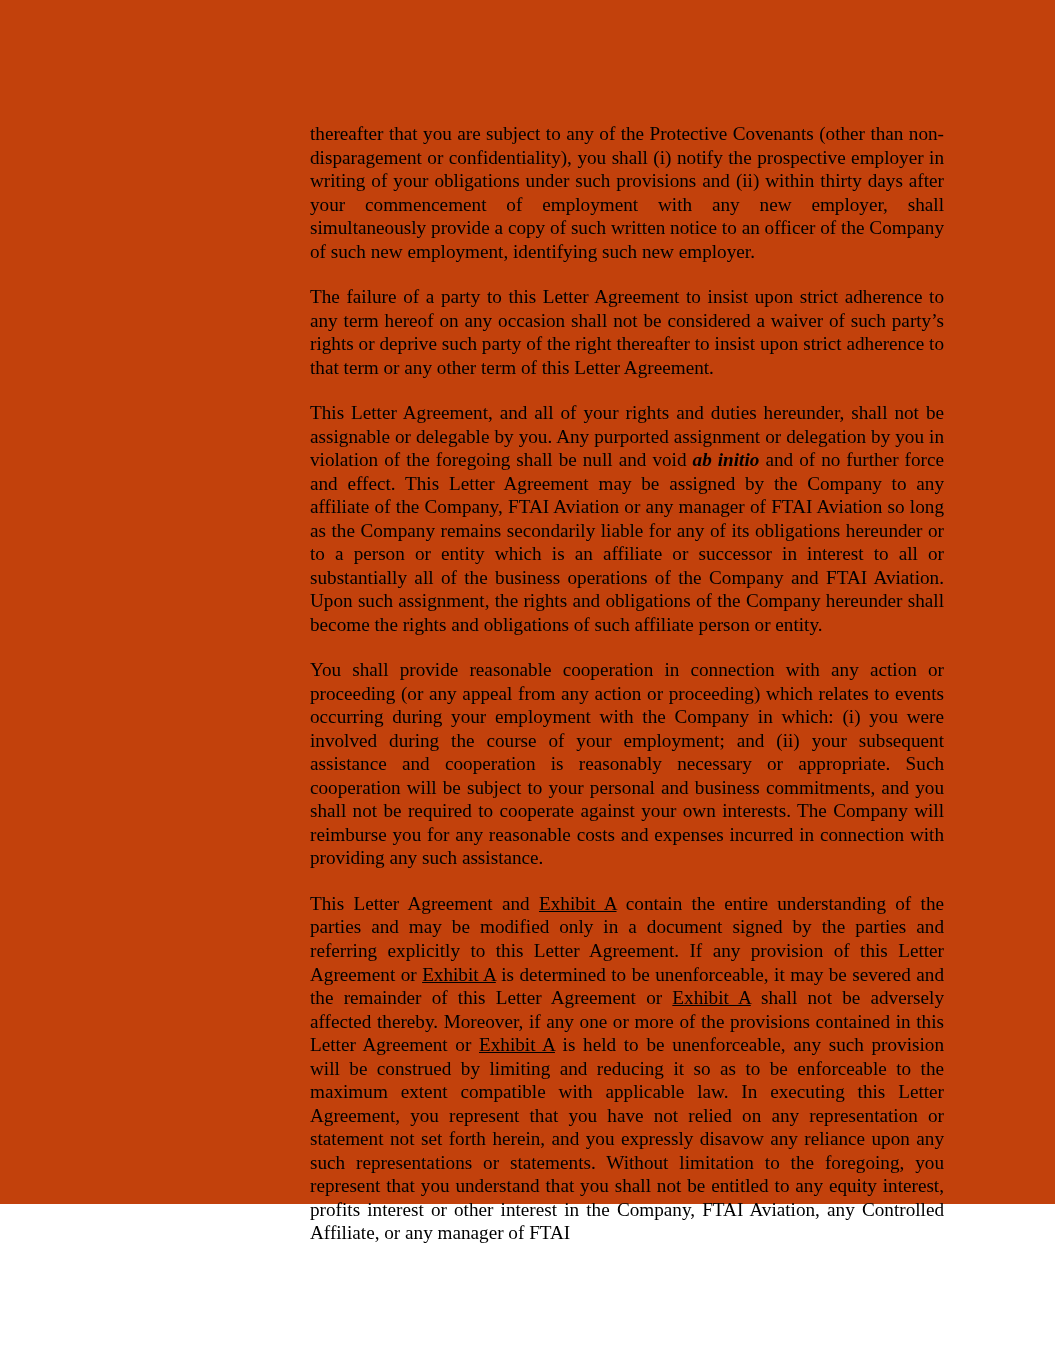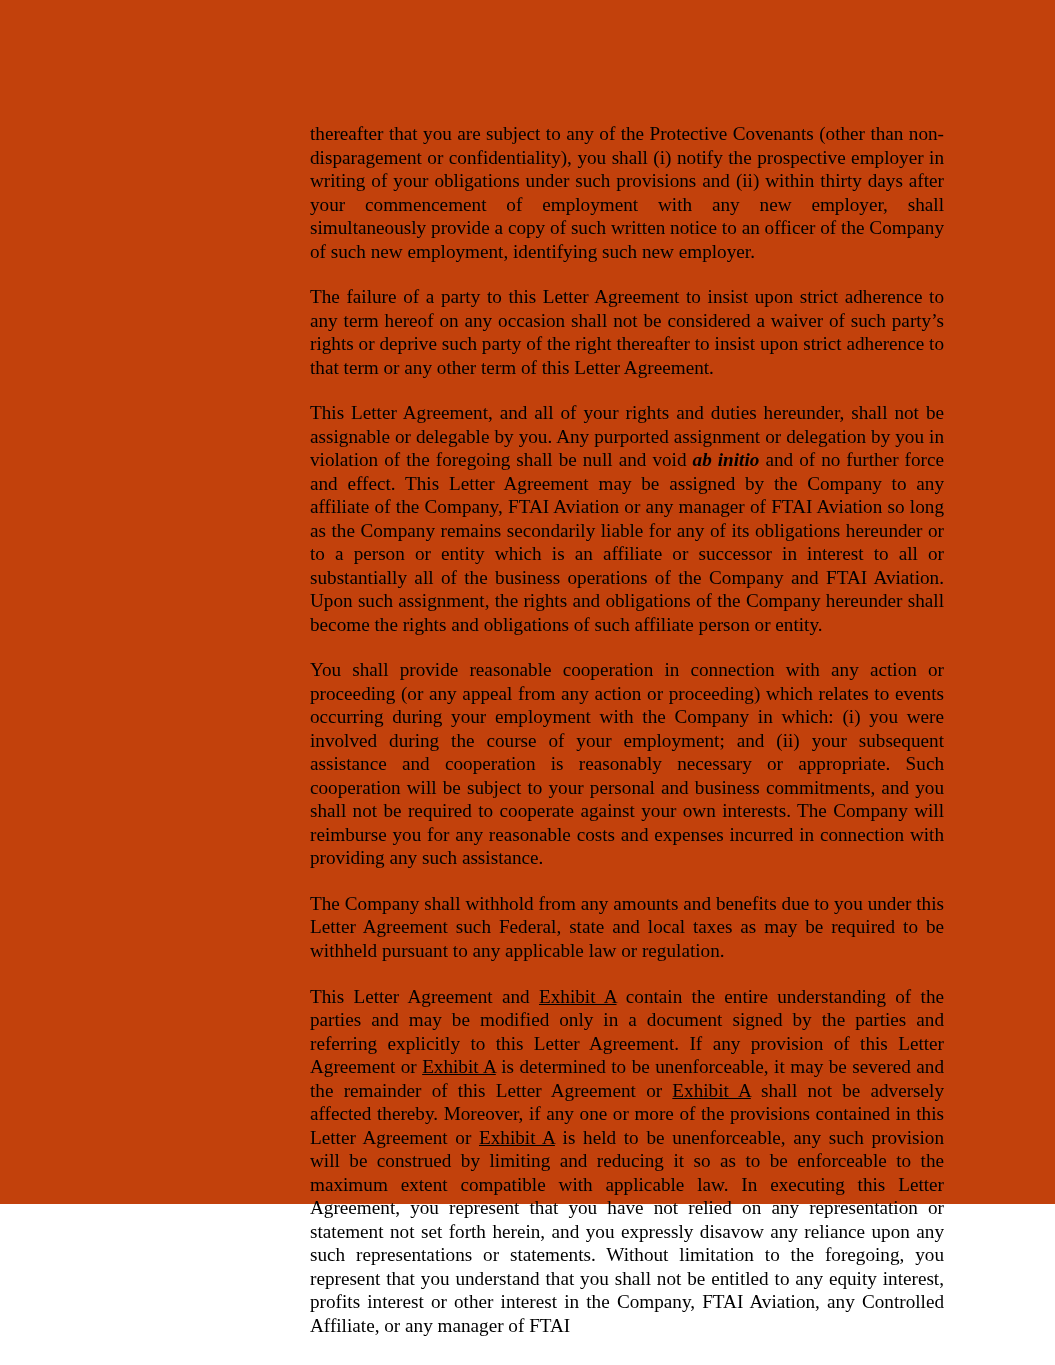--- a/index.html
+++ b/index.html
@@ -60,22 +60,19 @@
     </p>
 
     <p class="para">
       <span>This Letter Agreement, and all of your rights and duties hereunder, shall not be assignable or delegable by you.  Any purported assignment or delegation by you in violation of the foregoing shall be null and void </span><span class="it">ab initio</span><span> and of no further force and effect.  This Letter Agreement may be assigned by the Company to any affiliate of the Company, FTAI Aviation or any manager of FTAI Aviation so long as the Company remains secondarily liable for any of its obligations hereunder or to a person or entity which is an affiliate or successor in interest to all or substantially all of the business operations of the Company and FTAI Aviation.  Upon such assignment, the rights and obligations of the Company hereunder shall become the rights and obligations of such affiliate person or entity.</span>
     </p>
 
     <p class="para">
       <span>You shall provide reasonable cooperation in connection with any action or proceeding (or any appeal from any action or proceeding) which relates to events occurring during your employment with the Company in which: (i) you were involved during the course of your employment; and (ii) your subsequent assistance and cooperation is reasonably necessary or appropriate.  Such cooperation will be subject to your personal and business commitments, and you shall not be required to cooperate against your own interests.  The Company will reimburse you for any reasonable costs and expenses incurred in connection with providing any such assistance.</span>
     </p>
 
-    <p class="para">
-      <span>The Company shall withhold from any amounts and benefits due to you under this Letter Agreement such Federal, state and local taxes as may be required to be withheld pursuant to any applicable law or regulation.</span>
-    </p>
 
     <p class="para">
       <span>This Letter Agreement and </span><span class="u">Exhibit A</span><span> contain the entire understanding of the parties and may be modified only in a document signed by the parties and referring explicitly to this Letter Agreement.  If any provision of this Letter Agreement or </span><span class="u">Exhibit A</span><span> is determined to be unenforceable, it may be severed and the remainder of this Letter Agreement or </span><span class="u">Exhibit A</span><span> shall not be adversely affected thereby.  Moreover, if any one or more of the provisions contained in this Letter Agreement or </span><span class="u">Exhibit A</span><span> is held to be unenforceable, any such provision will be construed by limiting and reducing it so as to be enforceable to the maximum extent compatible with applicable law.  In executing this Letter Agreement, you represent that you have not relied on any representation or statement not set forth herein, and you expressly disavow any reliance upon any such representations or statements.  Without limitation to the foregoing, you represent that you understand that you shall not be entitled to any equity interest, profits interest or other interest in the Company, FTAI Aviation, any Controlled Affiliate, or any manager of FTAI</span>
     </p>
 
   </div>
 </div>
 
 </body></html>

